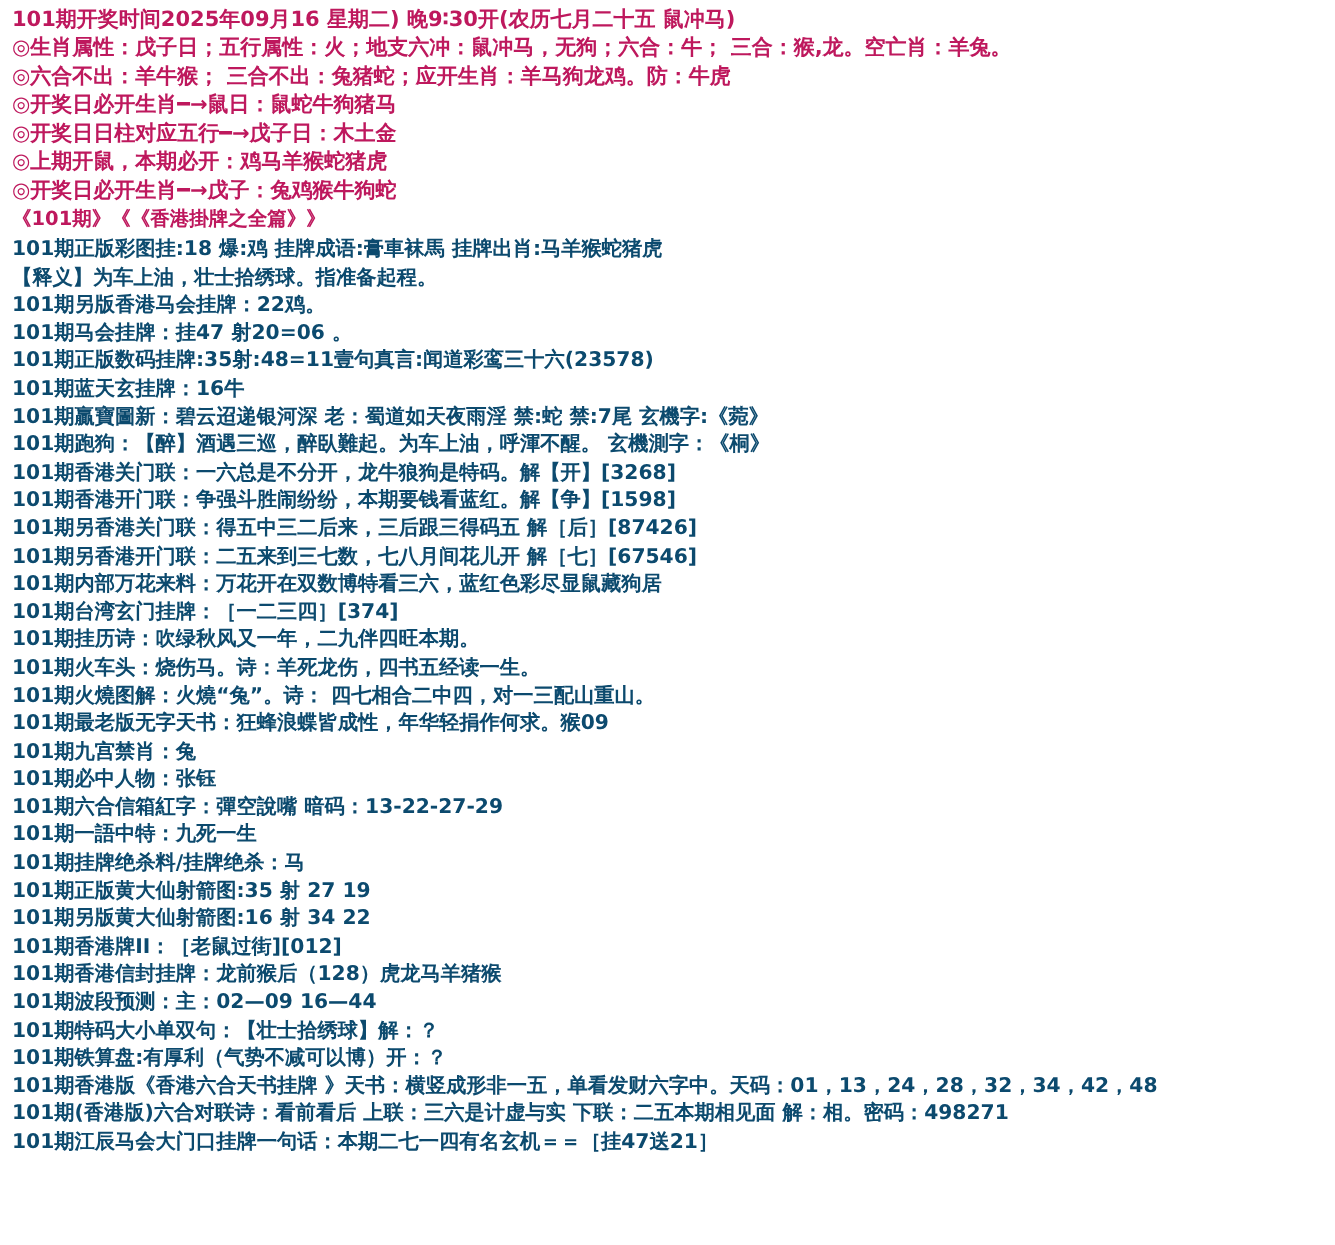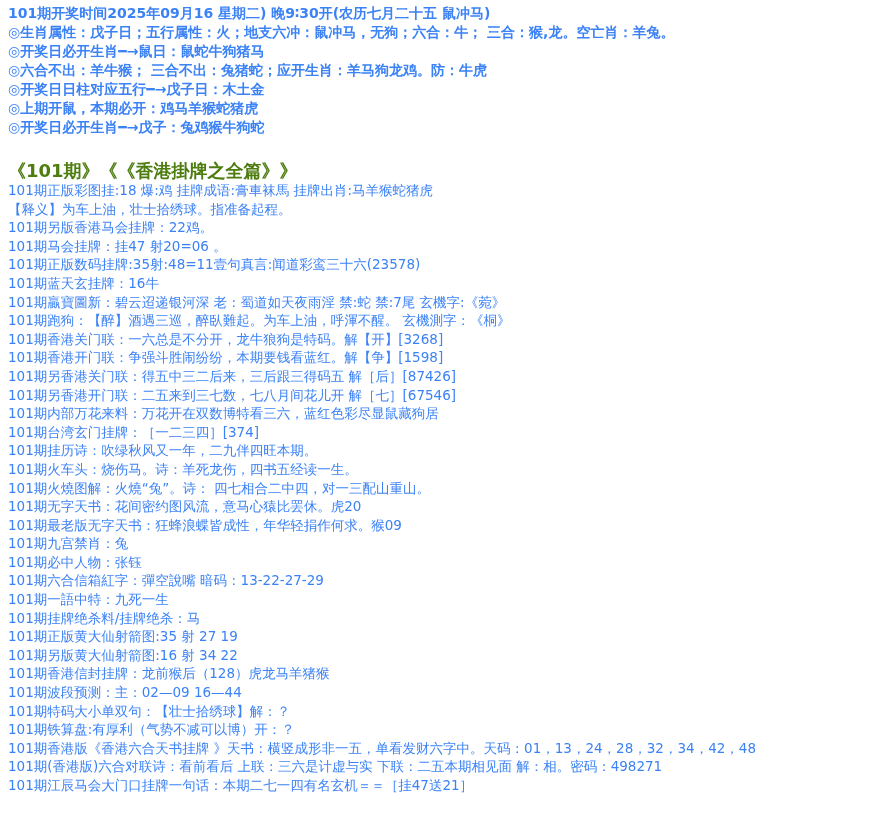--- a/index.html
+++ b/index.html
@@ -13,49 +13,49 @@
     font-family: "DejaVu Sans", "Liberation Sans", sans-serif;
     font-size: 13.5px;
     color: #1040a0;
     overflow: hidden;
   }
   .page {
     padding: 4px 0 0 4px;
     box-sizing: border-box;
   }
   .header-line {
-    color: #3b82f6;
+    color: #be185d;
     font-weight: bold;
     font-size: 14px;
     line-height: 19px;
     padding-left: 4px;
   }
   .title-line {
-    color: #4d7c0f;
+    color: #be185d;
     font-weight: bold;
-    font-size: 18px;
+    font-size: 13px;
     line-height: 20px;
     padding-left: 4px;
-    margin-top: 24px;
   }
   .sec {
-    color: #3b82f6;
+    color: #0c4a6e;
     line-height: 18.6px;
     padding-left: 4px;
+    font-weight: bold;
   }
 </style>
 </head>
 <body>
 
 <div class="page">
 
   <div class="header-line">101期开奖时间2025年09月16  星期二) 晚9∶30开(农历七月二十五  鼠冲马)</div>
   <div class="header-line">◎生肖属性：戊子日；五行属性：火；地支六冲：鼠冲马，无狗；六合：牛；  三合：猴,龙。空亡肖：羊兔。</div>
+  <div class="header-line">◎六合不出：羊牛猴；  三合不出：兔猪蛇；应开生肖：羊马狗龙鸡。防：牛虎</div>
   <div class="header-line">◎开奖日必开生肖━→鼠日：鼠蛇牛狗猪马</div>
-  <div class="header-line">◎六合不出：羊牛猴；  三合不出：兔猪蛇；应开生肖：羊马狗龙鸡。防：牛虎</div>
   <div class="header-line">◎开奖日日柱对应五行━→戊子日：木土金</div>
   <div class="header-line">◎上期开鼠，本期必开：鸡马羊猴蛇猪虎</div>
   <div class="header-line">◎开奖日必开生肖━→戊子：兔鸡猴牛狗蛇</div>
 
   <div class="title-line">《101期》《《香港掛牌之全篇》》</div>
 
   <div>
     <div class="sec">101期正版彩图挂:18  爆:鸡  挂牌成语:膏車袜馬  挂牌出肖:马羊猴蛇猪虎</div>
     <div class="sec">【释义】为车上油，壮士拾绣球。指准备起程。</div>
     <div class="sec">101期另版香港马会挂牌：22鸡。</div>
@@ -66,29 +66,29 @@
     <div class="sec">101期跑狗：【醉】酒遇三巡，醉臥難起。为车上油，呼渾不醒。  玄機測字：《桐》</div>
     <div class="sec">101期香港关门联：一六总是不分开，龙牛狼狗是特码。解【开】[3268]</div>
     <div class="sec">101期香港开门联：争强斗胜闹纷纷，本期要钱看蓝红。解【争】[1598]</div>
     <div class="sec">101期另香港关门联：得五中三二后来，三后跟三得码五  解［后］[87426]</div>
     <div class="sec">101期另香港开门联：二五来到三七数，七八月间花儿开  解［七］[67546]</div>
     <div class="sec">101期内部万花来料：万花开在双数博特看三六，蓝红色彩尽显鼠藏狗居</div>
     <div class="sec">101期台湾玄门挂牌：［一二三四］[374]</div>
     <div class="sec">101期挂历诗：吹绿秋风又一年，二九伴四旺本期。</div>
     <div class="sec">101期火车头：烧伤马。诗：羊死龙伤，四书五经读一生。</div>
     <div class="sec">101期火燒图解：火燒“兔”。诗：  四七相合二中四，对一三配山重山。</div>
-    <div class="sec">101期无字天书：花间密约图风流，意马心猿比罢休。虎20</div>
     <div class="sec">101期最老版无字天书：狂蜂浪蝶皆成性，年华轻捐作何求。猴09</div>
     <div class="sec">101期九宫禁肖：兔</div>
     <div class="sec">101期必中人物：张钰</div>
     <div class="sec">101期六合信箱紅字：彈空說嘴  暗码：13-22-27-29</div>
     <div class="sec">101期一語中特：九死一生</div>
     <div class="sec">101期挂牌绝杀料/挂牌绝杀：马</div>
     <div class="sec">101期正版黄大仙射箭图:35  射  27  19</div>
     <div class="sec">101期另版黄大仙射箭图:16  射  34  22</div>
+    <div class="sec">101期香港牌II：［老鼠过街][012]</div>
     <div class="sec">101期香港信封挂牌：龙前猴后（128）虎龙马羊猪猴</div>
     <div class="sec">101期波段预测：主：02—09  16—44</div>
     <div class="sec">101期特码大小单双句：【壮士拾绣球】解：？</div>
     <div class="sec">101期铁算盘:有厚利（气势不减可以博）开：？</div>
     <div class="sec">101期香港版《香港六合天书挂牌 》天书：横竖成形非一五，单看发财六字中。天码：01，13，24，28，32，34，42，48</div>
     <div class="sec">101期(香港版)六合对联诗：看前看后  上联：三六是计虚与实  下联：二五本期相见面  解：相。密码：498271</div>
     <div class="sec">101期江辰马会大门口挂牌一句话：本期二七一四有名玄机＝＝［挂47送21］</div>
 
   </div>
 

